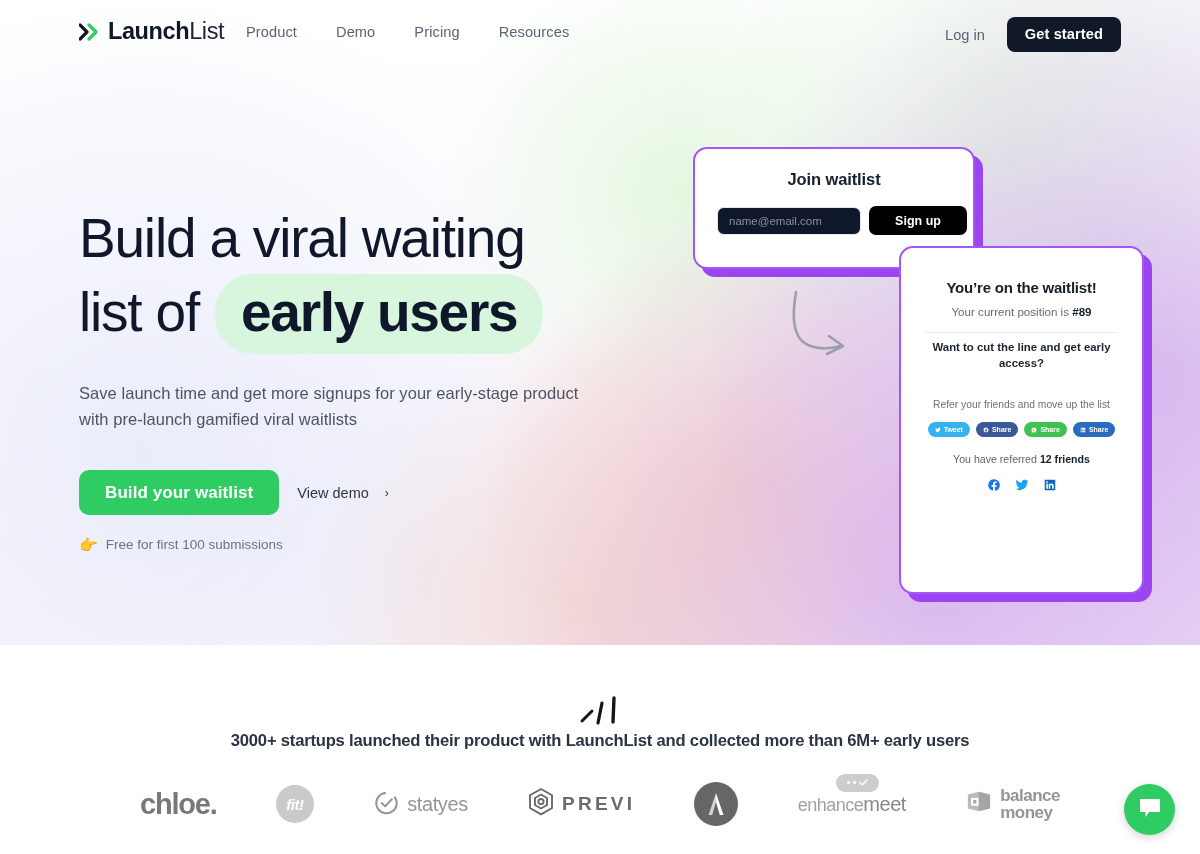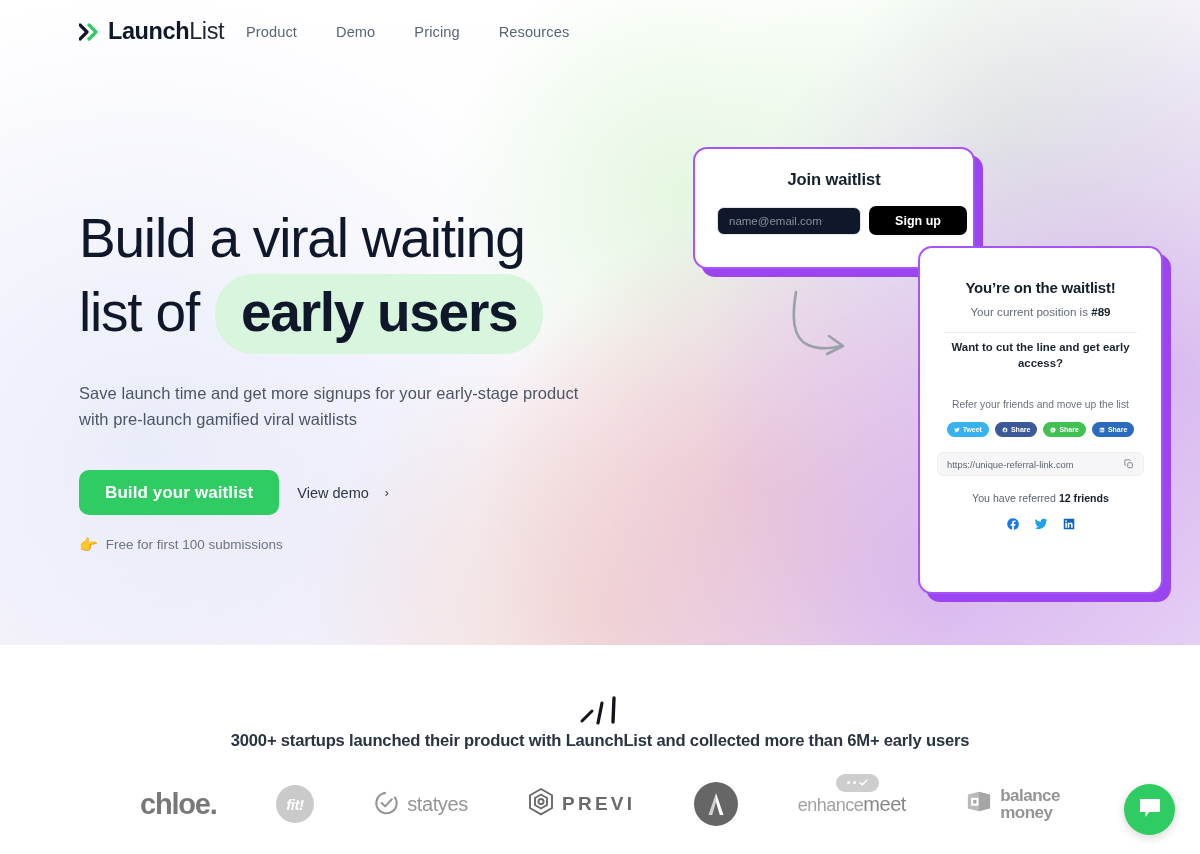--- a/index.html
+++ b/index.html
@@ -224,21 +224,21 @@
     color: #ffffff;
     border: none;
     border-radius: 7px;
     font-size: 12.5px;
     font-weight: 600;
     cursor: pointer;
     font-family: "Liberation Sans", sans-serif;
   }
 
   .card-status {
-    left: 918px; top: 246px;
+    left: 899px; top: 246px;
     width: 245px;
     height: 348px;
     z-index: 28;
   }
   .status-title {
     text-align: center;
     font-size: 15px;
     font-weight: 700;
     color: #16202b;
     margin-top: 31px;
@@ -475,20 +475,24 @@
       <span class="logo-text"><b>Launch</b><span>List</span></span>
     </div>
 
     <nav class="nav">
       <a href="#">Product</a>
       <a href="#">Demo</a>
       <a href="#">Pricing</a>
       <a href="#">Resources</a>
     </nav>
 
+    <div class="header-right">
+      <a href="#" class="login-link">Log in</a>
+      <button class="btn-dark">Get started</button>
+    </div>
   </div>
 
   <div class="hero-left">
     <h1 class="headline">
       <span>Build a viral waiting</span><br>
       <span>list of</span>
       <span class="hl">early users</span>
     </h1>
 
     <p class="subhead">Save launch time and get more signups for your early-stage product with pre-launch gamified viral waitlists</p>
@@ -552,29 +556,20 @@
         <span>Share</span>
       </button>
       <button class="share-btn share-li">
         <svg width="6" height="6" viewBox="0 0 24 24">
             <path fill="#fff" d="M20.4 3H3.6C3.3 3 3 3.3 3 3.6v16.8c0 .3.3.6.6.6h16.8c.3 0 .6-.3.6-.6V3.6c0-.3-.3-.6-.6-.6zM8.3 18.3H5.6V9.8h2.7v8.5zM7 8.6a1.6 1.6 0 1 1 0-3.2 1.6 1.6 0 0 1 0 3.2zm11.3 9.7h-2.8v-4.1c0-1 0-2.3-1.4-2.3s-1.6 1.1-1.6 2.2v4.2H9.8V9.8h2.6V11a2.9 2.9 0 0 1 2.6-1.4c2.8 0 3.3 1.8 3.3 4.2v4.5z"></path>
           </svg>
         <span>Share</span>
       </button>
     </div>
 
-    <div class="reflink">
-      <span class="reflink-url">https://unique-referral-link.com</span>
-      <span>
-        <svg width="10" height="10" viewBox="0 0 24 24" fill="none" stroke="#6b7280" stroke-width="2">
-          <rect x="9" y="9" width="11" height="12" rx="2"></rect>
-          <path d="M5 15H4a2 2 0 0 1-2-2V4a2 2 0 0 1 2-2h9a2 2 0 0 1 2 2v1"></path>
-        </svg>
-      </span>
-    </div>
 
     <div class="referred">
       <span>You have referred</span>
       <b>12 friends</b>
     </div>
 
     <div class="social-row">
       <span>
         <svg width="14" height="14" viewBox="0 0 24 24">
             <path fill="#1877f2" d="M22 12a10 10 0 1 0-11.6 9.9v-7H7.9V12h2.5V9.8c0-2.5 1.5-3.9 3.8-3.9 1.1 0 2.2.2 2.2.2v2.5h-1.3c-1.2 0-1.6.8-1.6 1.6V12h2.8l-.4 2.9h-2.4v7A10 10 0 0 0 22 12z"></path>

